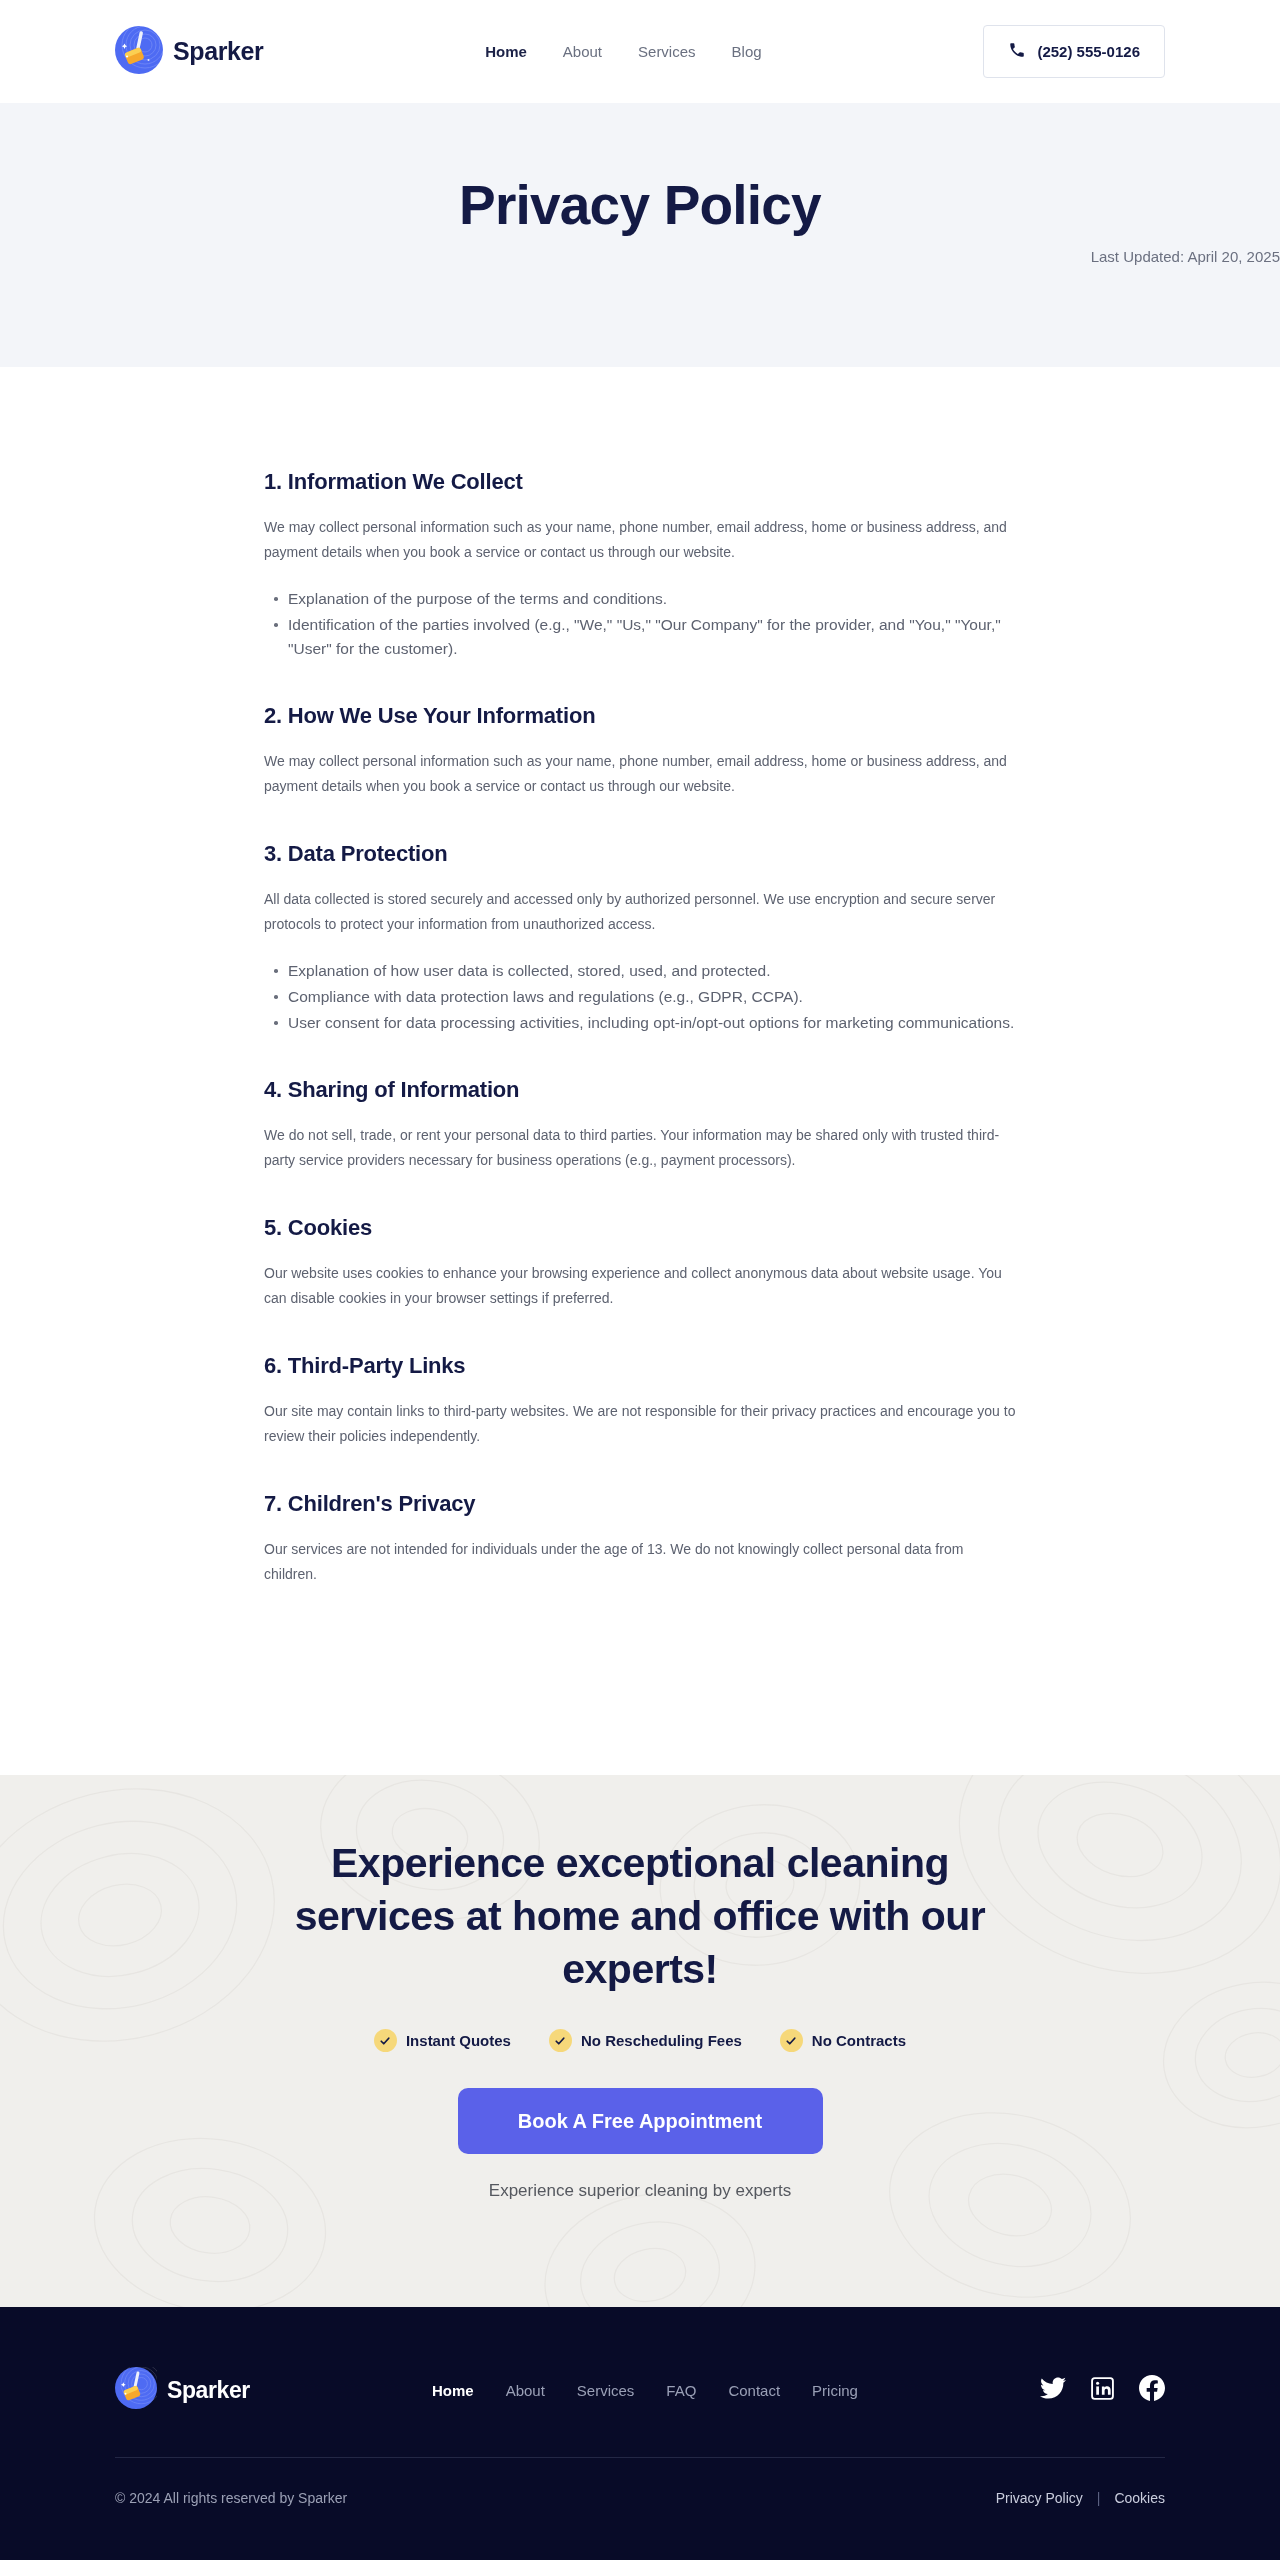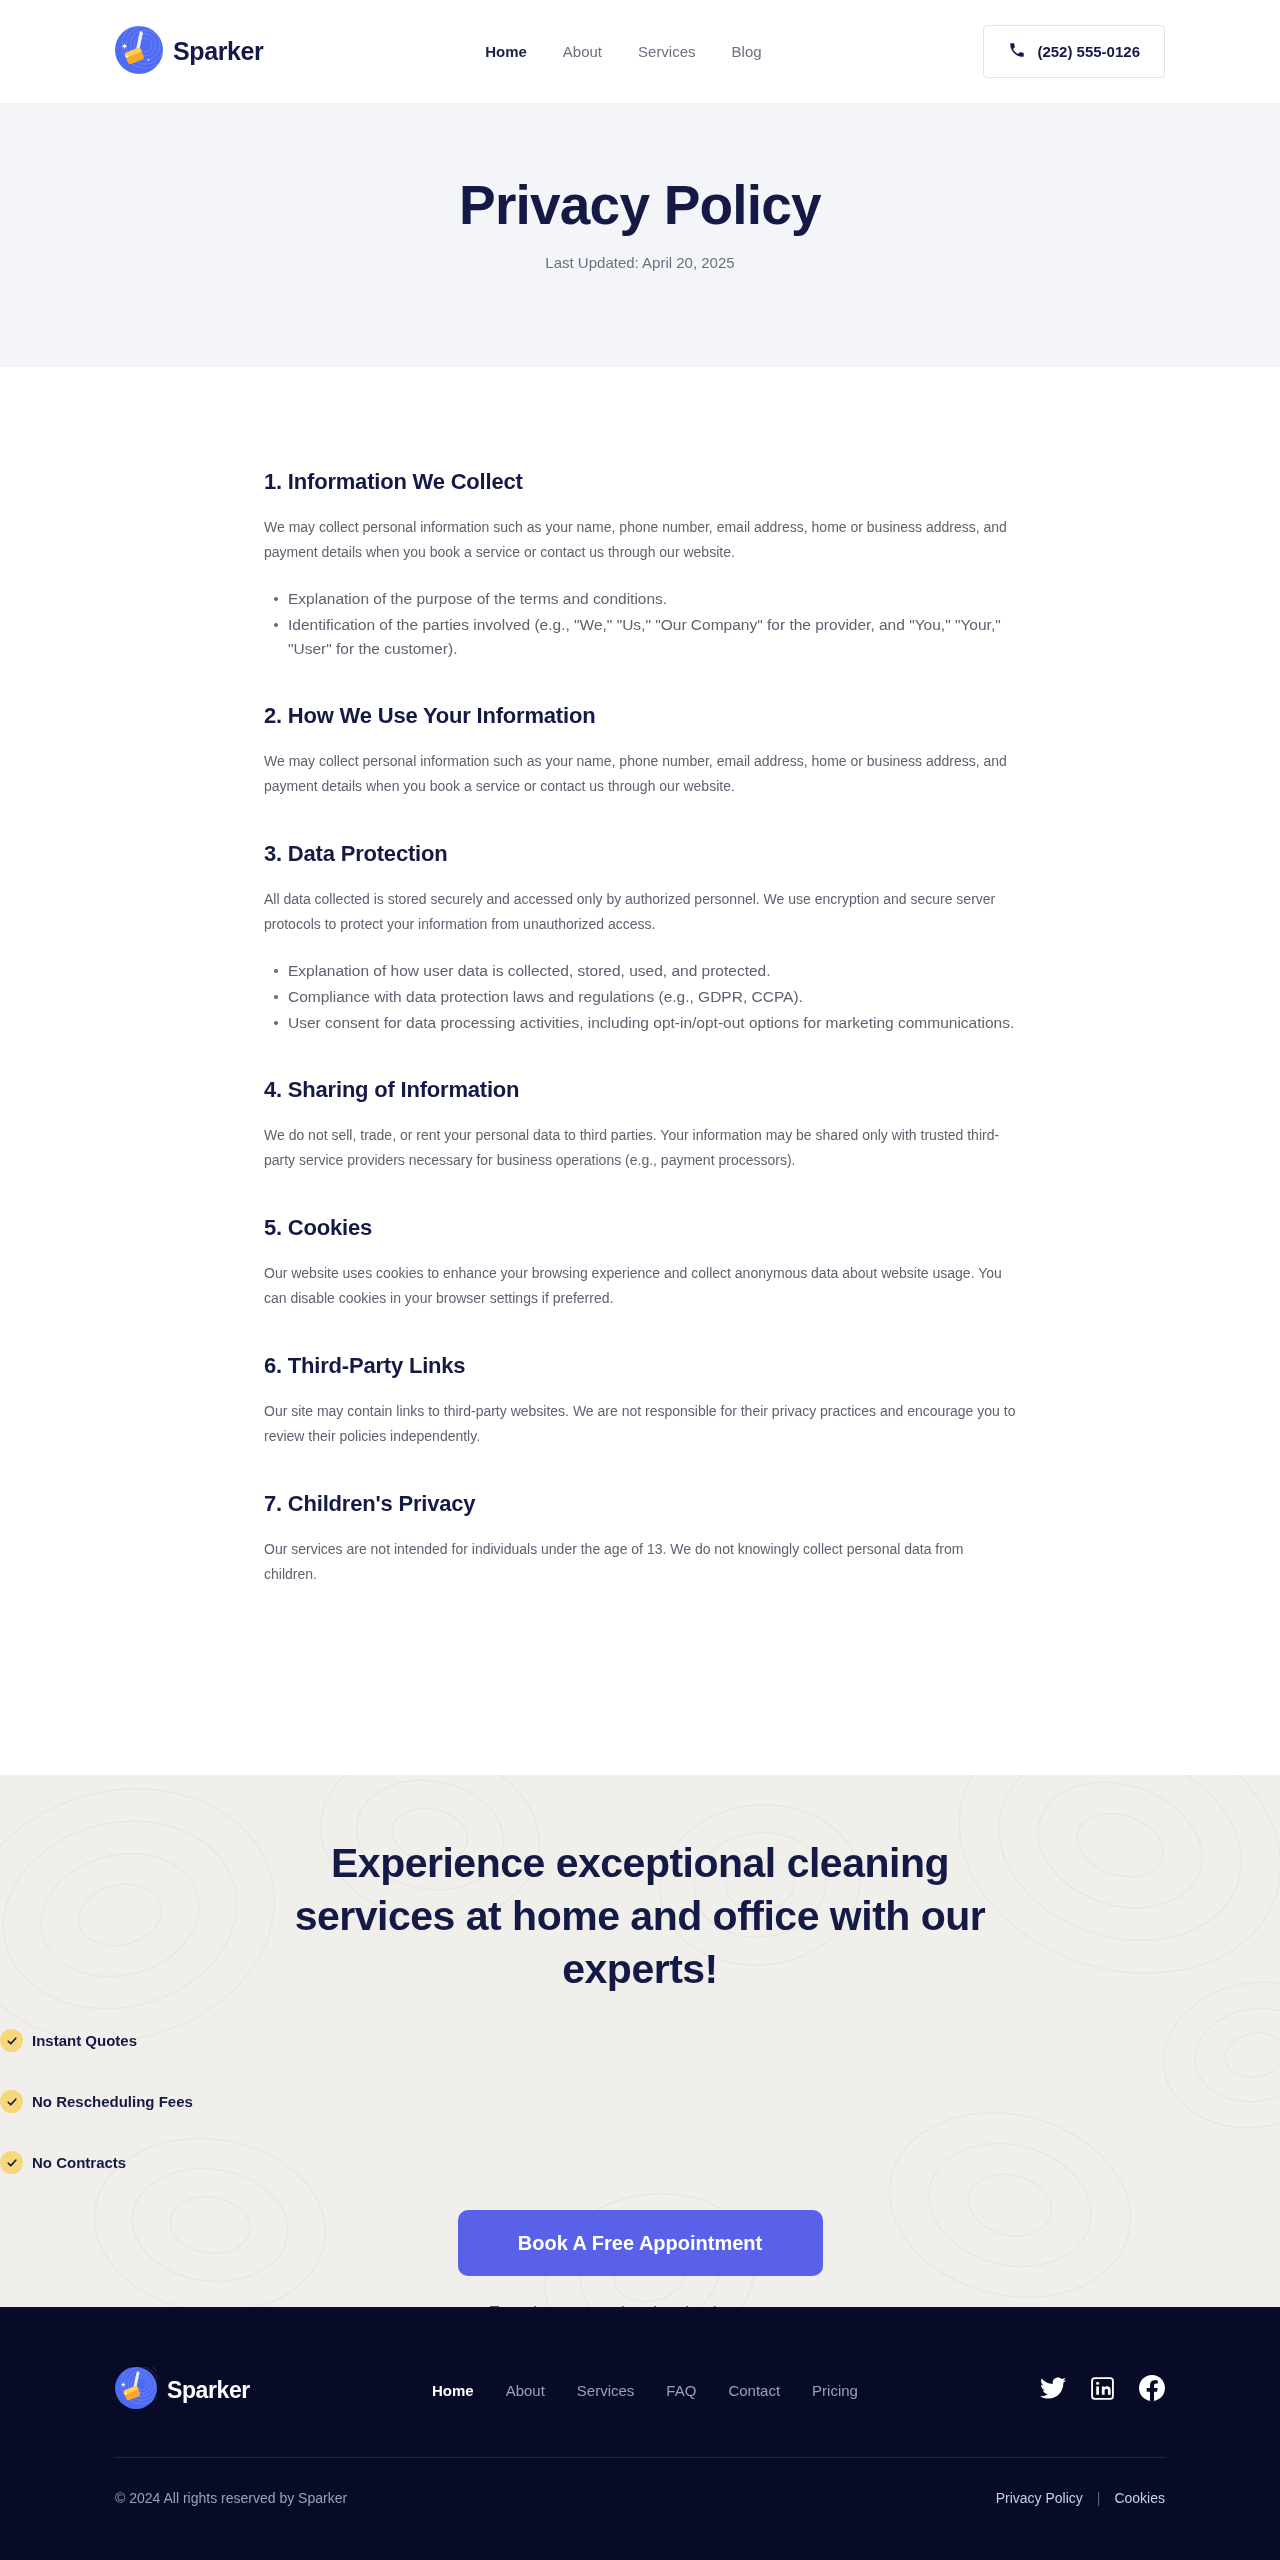--- a/index.html
+++ b/index.html
@@ -23,38 +23,38 @@
   .phone-btn {
     display: flex; align-items: center; gap: 11px;
     background: #fff; border: 1px solid #dfe3ec; border-radius: 4px;
     padding: 15px 24px; font-family: inherit;
     font-size: 15px; font-weight: 600; color: #141a45; cursor: pointer;
   }
 
   
   .hero { height: 264px; background: #f3f5f9; text-align: center; padding-top: 70px; }
   .hero-title { margin: 0; font-size: 55px; font-weight: 800; letter-spacing: -0.8px; color: #141a45; }
-  .hero-sub { margin-top: 17px; font-size: 15px; color: #6b7080; }
+  .hero-sub { margin-top: 11px; font-size: 15px; color: #6b7080; text-align: right; }
 
   
   .content { height: 1408px; overflow: hidden; background: #fff; padding-top: 102px; }
   .content-inner { width: 752px; margin: 0 auto; }
   .section-heading { margin: 42px 0 20px; font-size: 22px; line-height: 26px; font-weight: 800; letter-spacing: -0.2px; color: #141a45; }
   .section-heading:first-child { margin-top: 0; }
   .section-para { margin: 0; font-size: 14px; line-height: 25px; color: #5d6270; }
   .section-bullets { margin: 22px 0 0; padding: 0 0 0 8px; list-style: none; }
   .section-bullets li { position: relative; padding-left: 16px; margin-bottom: 2px; font-size: 15.5px; line-height: 24px; color: #5d6270; }
   .section-bullets li::before { content: ""; position: absolute; left: 2px; top: 10px; width: 3.5px; height: 3.5px; border-radius: 50%; background: #6a6f7c; }
 
   
   .cta { position: relative; height: 532px; background: #f0efec; text-align: center; padding-top: 62px; overflow: hidden; }
   .cta-contours { position: absolute; inset: 0; width: 100%; height: 100%; opacity: 0.65; }
   .cta-inner { position: relative; }
   .cta-title { margin: 0 auto; width: 770px; font-size: 41px; line-height: 53px; font-weight: 800; letter-spacing: -0.5px; color: #141a45; }
-  .cta-features { margin-top: 33px; display: flex; justify-content: center; gap: 38px; flex-direction: column; }
+  .cta-features { margin-top: 33px; display: flex; justify-content: center; gap: 38px; }
   .cta-feature { display: flex; align-items: center; gap: 9px; font-size: 15px; font-weight: 600; color: #141a45; }
   .check-badge { width: 23px; height: 23px; border-radius: 50%; background: #f6d87a; display: flex; align-items: center; justify-content: center; }
   .cta-btn {
     margin-top: 36px; width: 365px; height: 66px;
     background: #5a61e9; color: #ffffff; border: none; border-radius: 10px;
     font-family: inherit; font-size: 20px; font-weight: 700; cursor: pointer;
   }
   .cta-sub { margin-top: 27px; font-size: 17px; color: #55585f; }
 
   

